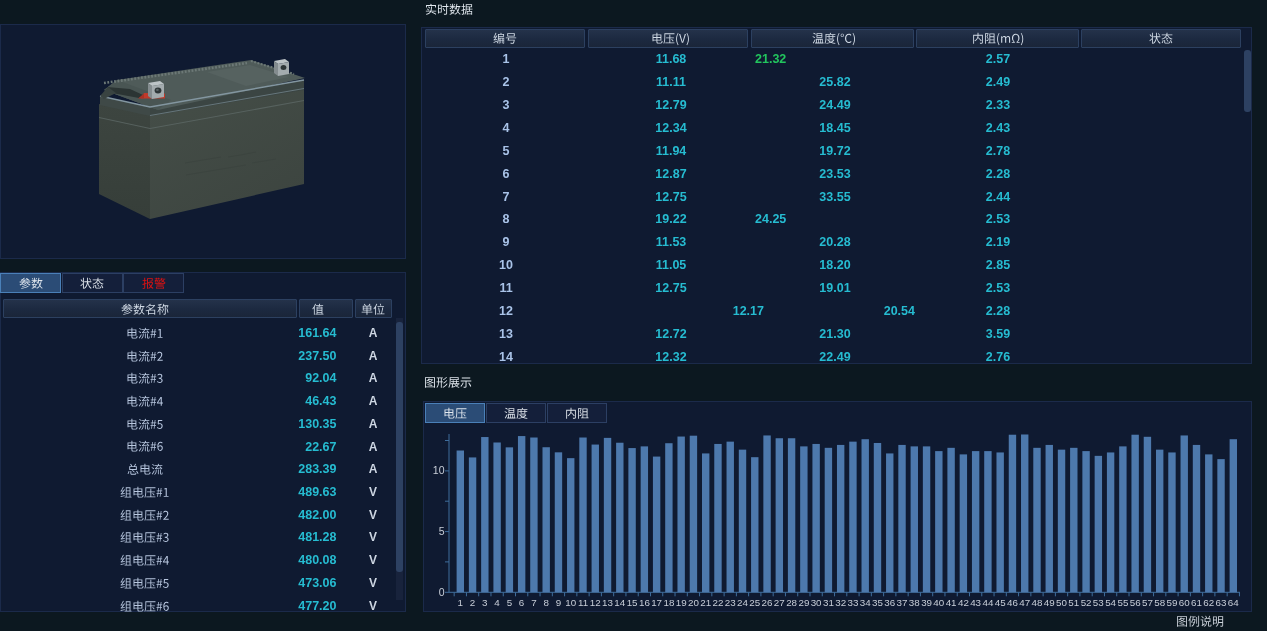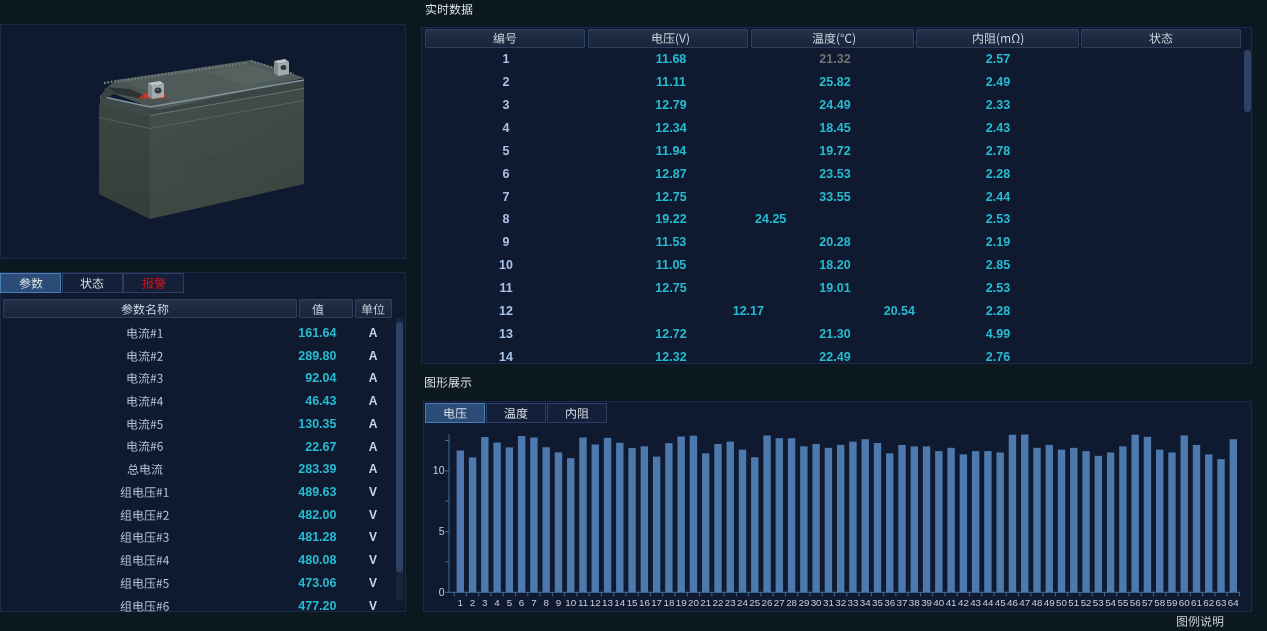--- a/index.html
+++ b/index.html
@@ -148,21 +148,21 @@
 <div style="position:absolute;left:250px;top:325.0px;width:86.5px;font:700 12.5px 'Liberation Sans',sans-serif;color:#26bcd1;text-align:right;line-height:16px">161.64</div>
 <div style="position:absolute;left:355px;top:325.0px;width:36px;font:700 12px 'Liberation Sans',sans-serif;color:#cdd6e2;text-align:center;line-height:16px">A</div>
 <svg style="position:absolute;left:126.3px;top:349.5px" width="37.3" height="14.4">
     <g transform="translate(0,10.80) scale(0.012000,-0.012000)" fill="#b9c8e0">
       <use href="#g37" x="0.0"></use>
       <use href="#g34" x="1000.0"></use>
       <use href="#g0" x="2000.0"></use>
       <use href="#g4" x="2555.0"></use>
     </g>
   </svg>
-<div style="position:absolute;left:250px;top:347.72px;width:86.5px;font:700 12.5px 'Liberation Sans',sans-serif;color:#26bcd1;text-align:right;line-height:16px">289.80</div>
+<div style="position:absolute;left:250px;top:347.72px;width:86.5px;font:700 12.5px 'Liberation Sans',sans-serif;color:#26bcd1;text-align:right;line-height:16px">237.50</div>
 <div style="position:absolute;left:355px;top:347.72px;width:36px;font:700 12px 'Liberation Sans',sans-serif;color:#cdd6e2;text-align:center;line-height:16px">A</div>
 <svg style="position:absolute;left:126.3px;top:372.3px" width="37.3" height="14.4">
     <g transform="translate(0,10.80) scale(0.012000,-0.012000)" fill="#b9c8e0">
       <use href="#g37" x="0.0"></use>
       <use href="#g34" x="1000.0"></use>
       <use href="#g0" x="2000.0"></use>
       <use href="#g5" x="2555.0"></use>
     </g>
   </svg>
 <div style="position:absolute;left:250px;top:370.44px;width:86.5px;font:700 12.5px 'Liberation Sans',sans-serif;color:#26bcd1;text-align:right;line-height:16px">92.04</div>
@@ -324,21 +324,21 @@
 <div class="hcell" style="left:1081px;top:29px;width:160px;height:19px"></div>
 <svg style="position:absolute;left:1149.0px;top:32.3px" width="24.0" height="14.4">
     <g transform="translate(0,10.80) scale(0.012000,-0.012000)" fill="#d2dbe6">
       <use href="#g36" x="0.0"></use>
       <use href="#g27" x="1000.0"></use>
     </g>
   </svg>
 <div style="position:absolute;left:422px;top:48px;width:817px;height:315px;overflow:hidden">
 <div style="position:absolute;left:4px;top:3.0px;width:160px;font:700 12.5px 'Liberation Sans',sans-serif;color:#a9c3e8;text-align:center;line-height:16px">1</div>
 <div style="position:absolute;left:169px;top:3.0px;width:160px;font:700 12.5px 'Liberation Sans',sans-serif;color:#26bcd1;text-align:center;line-height:16px">11.68</div>
-<div style="position:absolute;left:333px;top:3.0px;width:160px;font:700 12.5px 'Liberation Sans',sans-serif;color:#737373;text-align:center;line-height:16px">21.32</div>
+<div style="position:absolute;left:333px;top:3.0px;width:160px;font:700 12.5px 'Liberation Sans',sans-serif;color:#22c55e;line-height:16px">21.32</div>
 <div style="position:absolute;left:496px;top:3.0px;width:160px;font:700 12.5px 'Liberation Sans',sans-serif;color:#26bcd1;text-align:center;line-height:16px">2.57</div>
 <div style="position:absolute;left:4px;top:25.92px;width:160px;font:700 12.5px 'Liberation Sans',sans-serif;color:#a9c3e8;text-align:center;line-height:16px">2</div>
 <div style="position:absolute;left:169px;top:25.92px;width:160px;font:700 12.5px 'Liberation Sans',sans-serif;color:#26bcd1;text-align:center;line-height:16px">11.11</div>
 <div style="position:absolute;left:333px;top:25.92px;width:160px;font:700 12.5px 'Liberation Sans',sans-serif;color:#26bcd1;text-align:center;line-height:16px">25.82</div>
 <div style="position:absolute;left:496px;top:25.92px;width:160px;font:700 12.5px 'Liberation Sans',sans-serif;color:#26bcd1;text-align:center;line-height:16px">2.49</div>
 <div style="position:absolute;left:4px;top:48.84px;width:160px;font:700 12.5px 'Liberation Sans',sans-serif;color:#a9c3e8;text-align:center;line-height:16px">3</div>
 <div style="position:absolute;left:169px;top:48.84px;width:160px;font:700 12.5px 'Liberation Sans',sans-serif;color:#26bcd1;text-align:center;line-height:16px">12.79</div>
 <div style="position:absolute;left:333px;top:48.84px;width:160px;font:700 12.5px 'Liberation Sans',sans-serif;color:#26bcd1;text-align:center;line-height:16px">24.49</div>
 <div style="position:absolute;left:496px;top:48.84px;width:160px;font:700 12.5px 'Liberation Sans',sans-serif;color:#26bcd1;text-align:center;line-height:16px">2.33</div>
 <div style="position:absolute;left:4px;top:71.76px;width:160px;font:700 12.5px 'Liberation Sans',sans-serif;color:#a9c3e8;text-align:center;line-height:16px">4</div>
@@ -373,21 +373,21 @@
 <div style="position:absolute;left:169px;top:232.20000000000005px;width:160px;font:700 12.5px 'Liberation Sans',sans-serif;color:#26bcd1;text-align:center;line-height:16px">12.75</div>
 <div style="position:absolute;left:333px;top:232.20000000000005px;width:160px;font:700 12.5px 'Liberation Sans',sans-serif;color:#26bcd1;text-align:center;line-height:16px">19.01</div>
 <div style="position:absolute;left:496px;top:232.20000000000005px;width:160px;font:700 12.5px 'Liberation Sans',sans-serif;color:#26bcd1;text-align:center;line-height:16px">2.53</div>
 <div style="position:absolute;left:4px;top:255.12px;width:160px;font:700 12.5px 'Liberation Sans',sans-serif;color:#a9c3e8;text-align:center;line-height:16px">12</div>
 <div style="position:absolute;left:182px;top:255.12px;width:160px;font:700 12.5px 'Liberation Sans',sans-serif;color:#26bcd1;text-align:right;line-height:16px">12.17</div>
 <div style="position:absolute;left:333px;top:255.12px;width:160px;font:700 12.5px 'Liberation Sans',sans-serif;color:#26bcd1;text-align:right;line-height:16px">20.54</div>
 <div style="position:absolute;left:496px;top:255.12px;width:160px;font:700 12.5px 'Liberation Sans',sans-serif;color:#26bcd1;text-align:center;line-height:16px">2.28</div>
 <div style="position:absolute;left:4px;top:278.04px;width:160px;font:700 12.5px 'Liberation Sans',sans-serif;color:#a9c3e8;text-align:center;line-height:16px">13</div>
 <div style="position:absolute;left:169px;top:278.04px;width:160px;font:700 12.5px 'Liberation Sans',sans-serif;color:#26bcd1;text-align:center;line-height:16px">12.72</div>
 <div style="position:absolute;left:333px;top:278.04px;width:160px;font:700 12.5px 'Liberation Sans',sans-serif;color:#26bcd1;text-align:center;line-height:16px">21.30</div>
-<div style="position:absolute;left:496px;top:278.04px;width:160px;font:700 12.5px 'Liberation Sans',sans-serif;color:#26bcd1;text-align:center;line-height:16px">4.99</div>
+<div style="position:absolute;left:496px;top:278.04px;width:160px;font:700 12.5px 'Liberation Sans',sans-serif;color:#26bcd1;text-align:center;line-height:16px">3.59</div>
 <div style="position:absolute;left:4px;top:300.96000000000004px;width:160px;font:700 12.5px 'Liberation Sans',sans-serif;color:#a9c3e8;text-align:center;line-height:16px">14</div>
 <div style="position:absolute;left:169px;top:300.96000000000004px;width:160px;font:700 12.5px 'Liberation Sans',sans-serif;color:#26bcd1;text-align:center;line-height:16px">12.32</div>
 <div style="position:absolute;left:333px;top:300.96000000000004px;width:160px;font:700 12.5px 'Liberation Sans',sans-serif;color:#26bcd1;text-align:center;line-height:16px">22.49</div>
 <div style="position:absolute;left:496px;top:300.96000000000004px;width:160px;font:700 12.5px 'Liberation Sans',sans-serif;color:#26bcd1;text-align:center;line-height:16px">2.76</div>
 </div>
 
 <div style="position:absolute;left:1244px;top:50px;width:7px;height:62px;background:#2d4162;border-radius:3px"></div>
 <svg style="position:absolute;left:423.5px;top:375.8px" width="48.0" height="14.4">
     <g transform="translate(0,10.80) scale(0.012000,-0.012000)" fill="#e3e9f0">
       <use href="#g22" x="0.0"></use>

